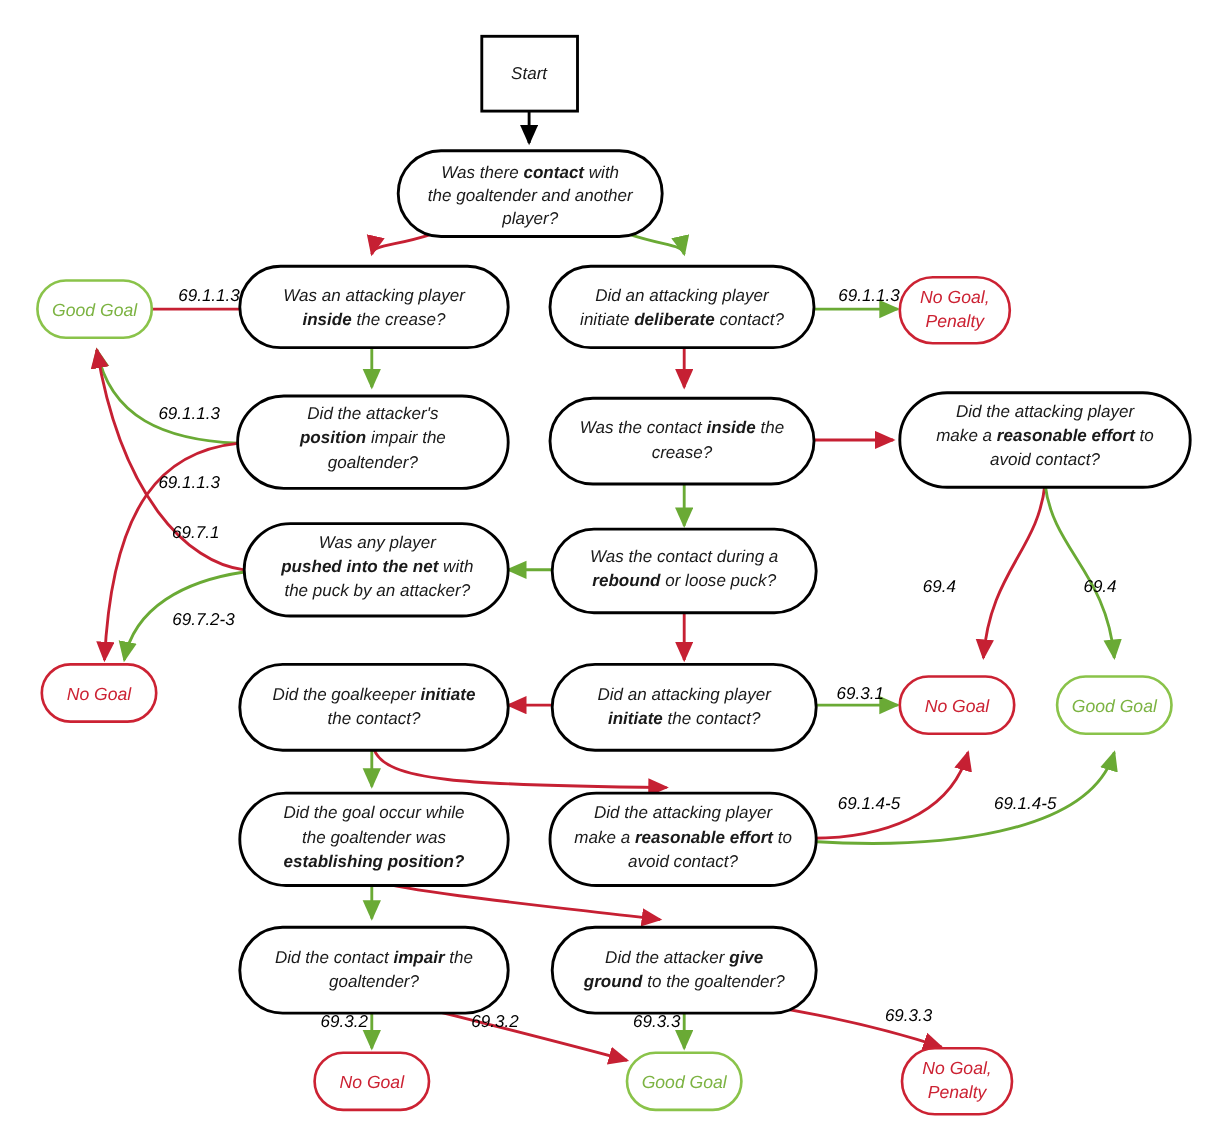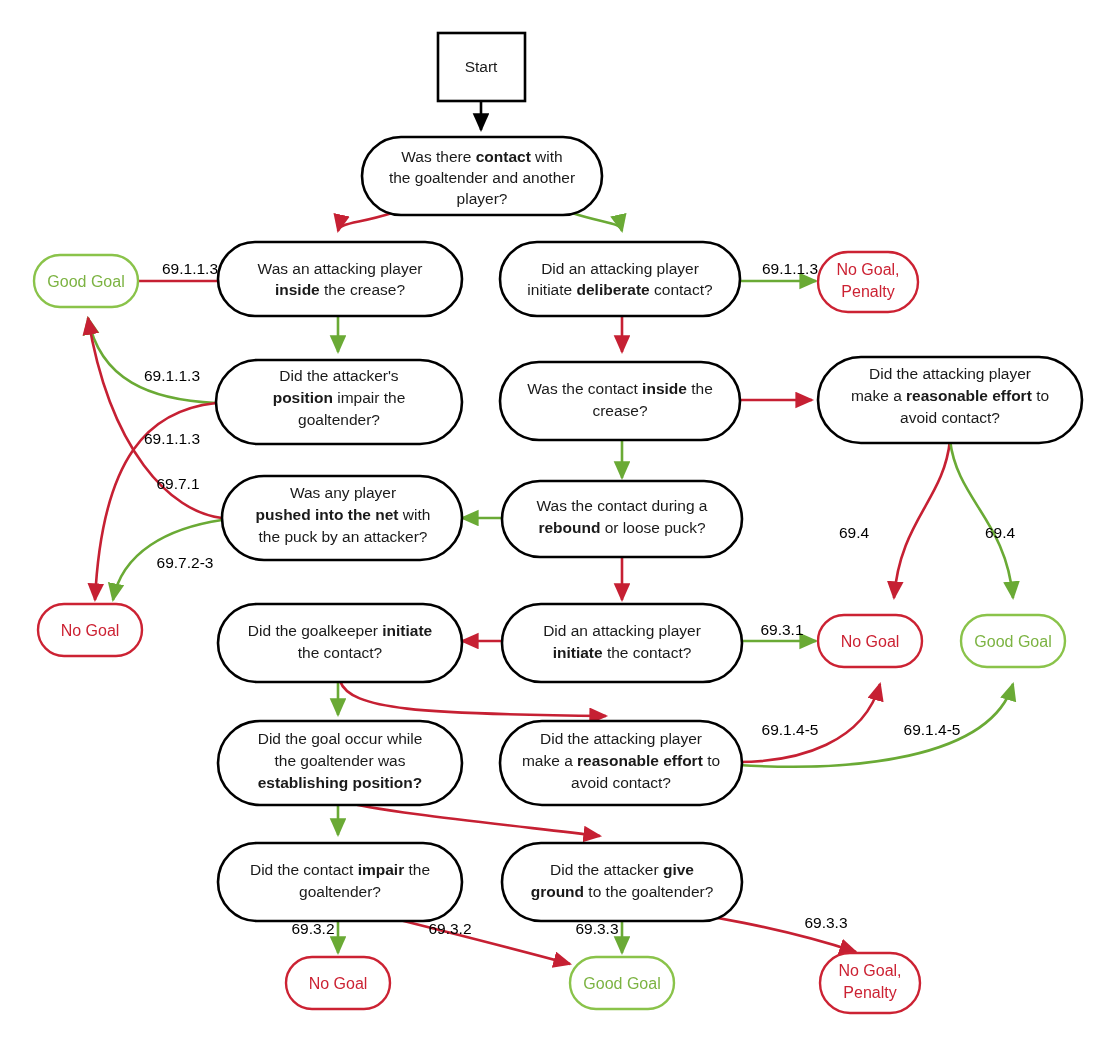--- a/index.html
+++ b/index.html
@@ -1,17 +1,17 @@
 <!DOCTYPE html>
 <html><head>
 <meta charset="utf-8">
 <style>
   html,body{margin:0;padding:0;background:#ffffff;}
   body{width:1103px;height:1040px;overflow:hidden;font-family:"Liberation Sans",sans-serif;}
-  #chart-root{position:relative;width:1103px;height:1040px;}
+  #chart-root{position:relative;width:1103px;height:1040px;font-style:italic;}
   svg#flow{position:absolute;left:0;top:0;width:1103px;height:1040px;}
   .node-shape{fill:#ffffff;stroke-width:2.6;}
   .node-black{stroke:#000000;}
   .node-green{stroke:#8ac34a;stroke-width:2.4;}
   .node-red{stroke:#cc2233;stroke-width:2.4;}
   .nlabel{font-family:"Liberation Sans",sans-serif;font-size:15.5px;fill:#1a1a1a;}
   .tlabel{font-family:"Liberation Sans",sans-serif;font-size:16px;}
   .tlabel.green{fill:#7cb342;}
   .tlabel.red{fill:#cc2233;}
   .edge{fill:none;stroke-width:2.6;}

